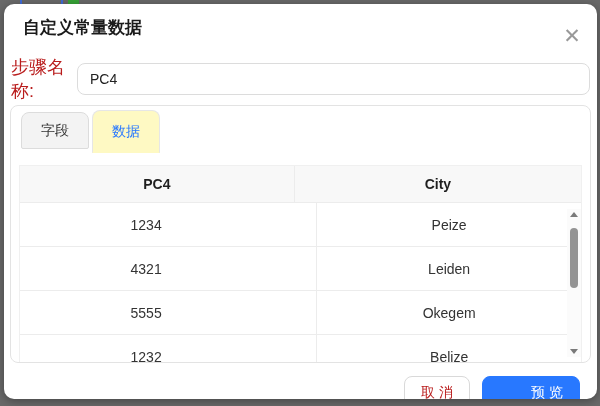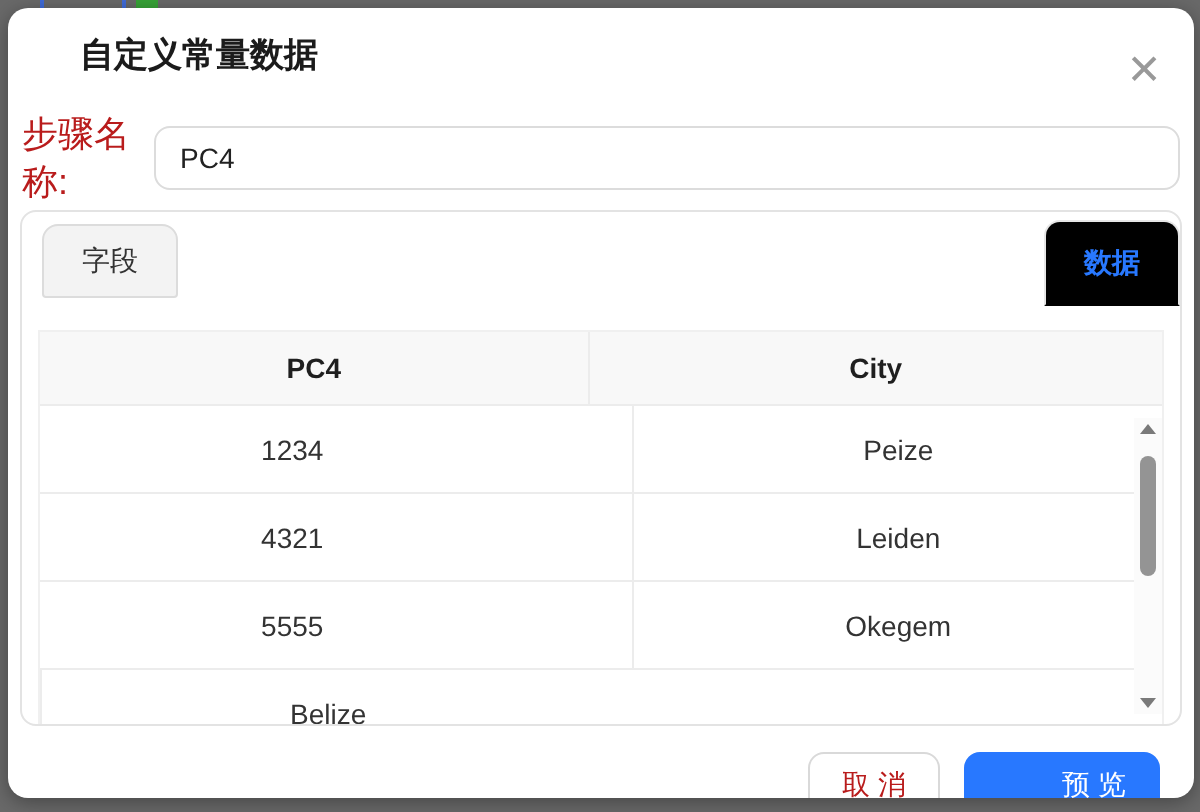--- a/index.html
+++ b/index.html
@@ -16,21 +16,21 @@
   .bg-artifact.blue2 { left:61px; width:2px; background:#3f6bd8; }
   .bg-artifact.green1 { left:68px; width:11px; background:#37a337; }
 
   .modal {
     position:absolute; left:4px; top:4px; width:593px; height:395px;
     background:#ffffff; border-radius:10px;
     box-shadow:0 2px 10px rgba(0,0,0,.35);
     overflow:hidden;
   }
   .modal-title {
-    margin:14px 0 0 36px;
+    margin:14px 0 0 19px;
     font-size:17px; font-weight:bold; color:#1b1b1b; line-height:20px;
   }
   .close-btn {
     position:absolute; top:18px; right:12px; width:26px; height:26px;
     display:flex; align-items:center; justify-content:center;
     font-size:21px; color:#999; cursor:pointer; line-height:1;
     font-weight:400;
   }
 
   .name-row { display:flex; align-items:center; margin:17px 7px 0 7px; }
@@ -39,29 +39,29 @@
     flex:1; height:32px; border:1px solid #dcdcdc; border-radius:8px;
     padding:0 12px; font-size:14px; color:#222; outline:none;
     font-family:inherit; background:#fff;
   }
 
   .card {
     margin:2px 6px 0 6px; height:258px;
     border:1px solid #e3e3e3; border-radius:8px;
     position:relative; overflow:hidden; background:#fff;
   }
-  .tabs { display:flex; align-items:flex-start; gap:3px; padding:6px 0 0 10px; height:47px;justify-content:space-between; }
+  .tabs { display:flex; align-items:flex-start; gap:3px; padding:6px 0 0 10px; height:47px; }
   .tab {
     height:37px; padding:0 19px; display:flex; align-items:center;
     font-size:14px; cursor:pointer; border-radius:8px 8px 2px 2px;
   }
   .tab.inactive { background:#f3f3f3; border:1px solid #dcdcdc; color:#333; }
   .tab.active {
-    background:#000000; border:1px solid #e6e6e6; border-bottom-color:transparent;
-    color:#2878ff; font-weight:bold; margin-top:-2px; height:43px;
+    background:#fef9c3; border:1px solid #e6e6e6; border-bottom-color:transparent;
+    color:#2878ff; font-weight:normal; margin-top:-2px; height:43px;
     border-radius:8px 8px 0 0;
   }
 
   .table { margin:12px 8px 0 8px; border:1px solid #f0f0f0; border-bottom:none; }
   .t-header {
     display:flex; height:37px; background:#f8f8f8;
     border-bottom:1px solid #ececec;
   }
   .t-header .cell { font-weight:bold; color:#1f1f1f; }
   .cell {
@@ -131,20 +131,21 @@
         </div>
         <div class="t-row">
           <div class="cell col1">4321</div>
           <div class="cell col2">Leiden</div>
         </div>
         <div class="t-row">
           <div class="cell col1">5555</div>
           <div class="cell col2">Okegem</div>
         </div>
         <div class="t-row">
+          <div class="cell col1">1232</div>
           <div class="cell col2">Belize</div>
         </div>
 
         <div class="scrollbar">
           <div class="sb-arrow up"></div>
           <div class="sb-thumb"></div>
           <div class="sb-arrow down"></div>
         </div>
       </div>
     </div>

